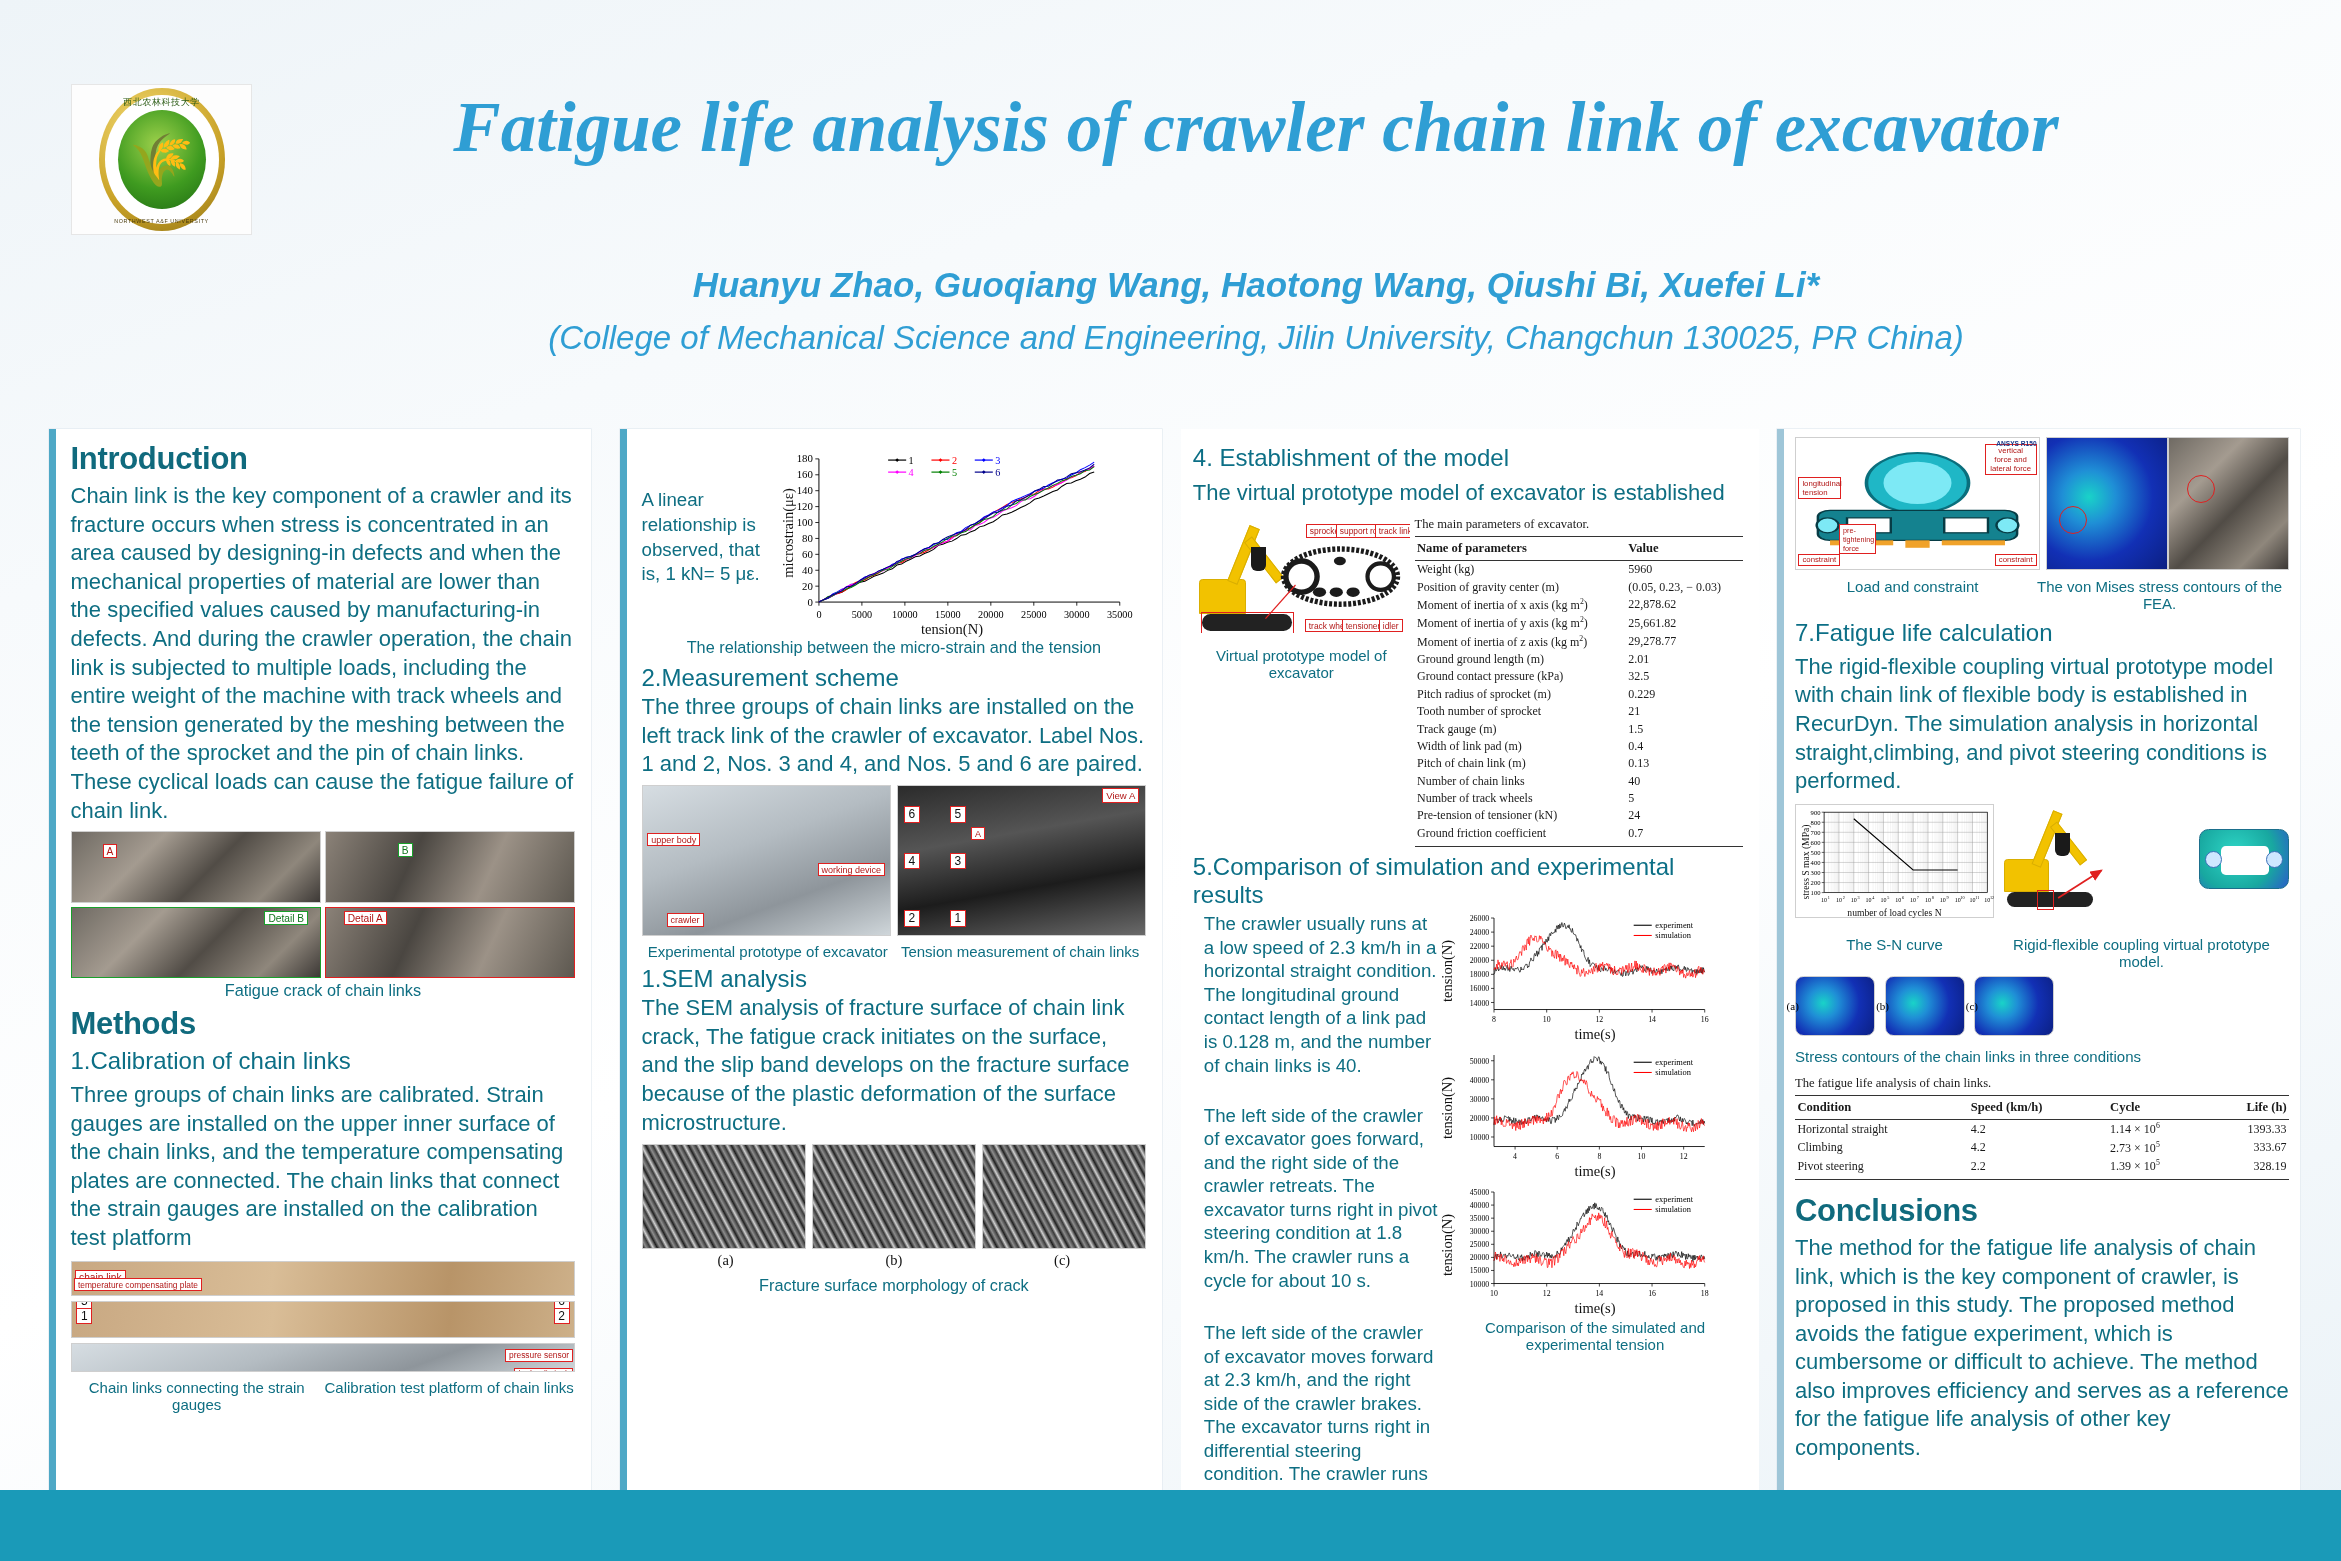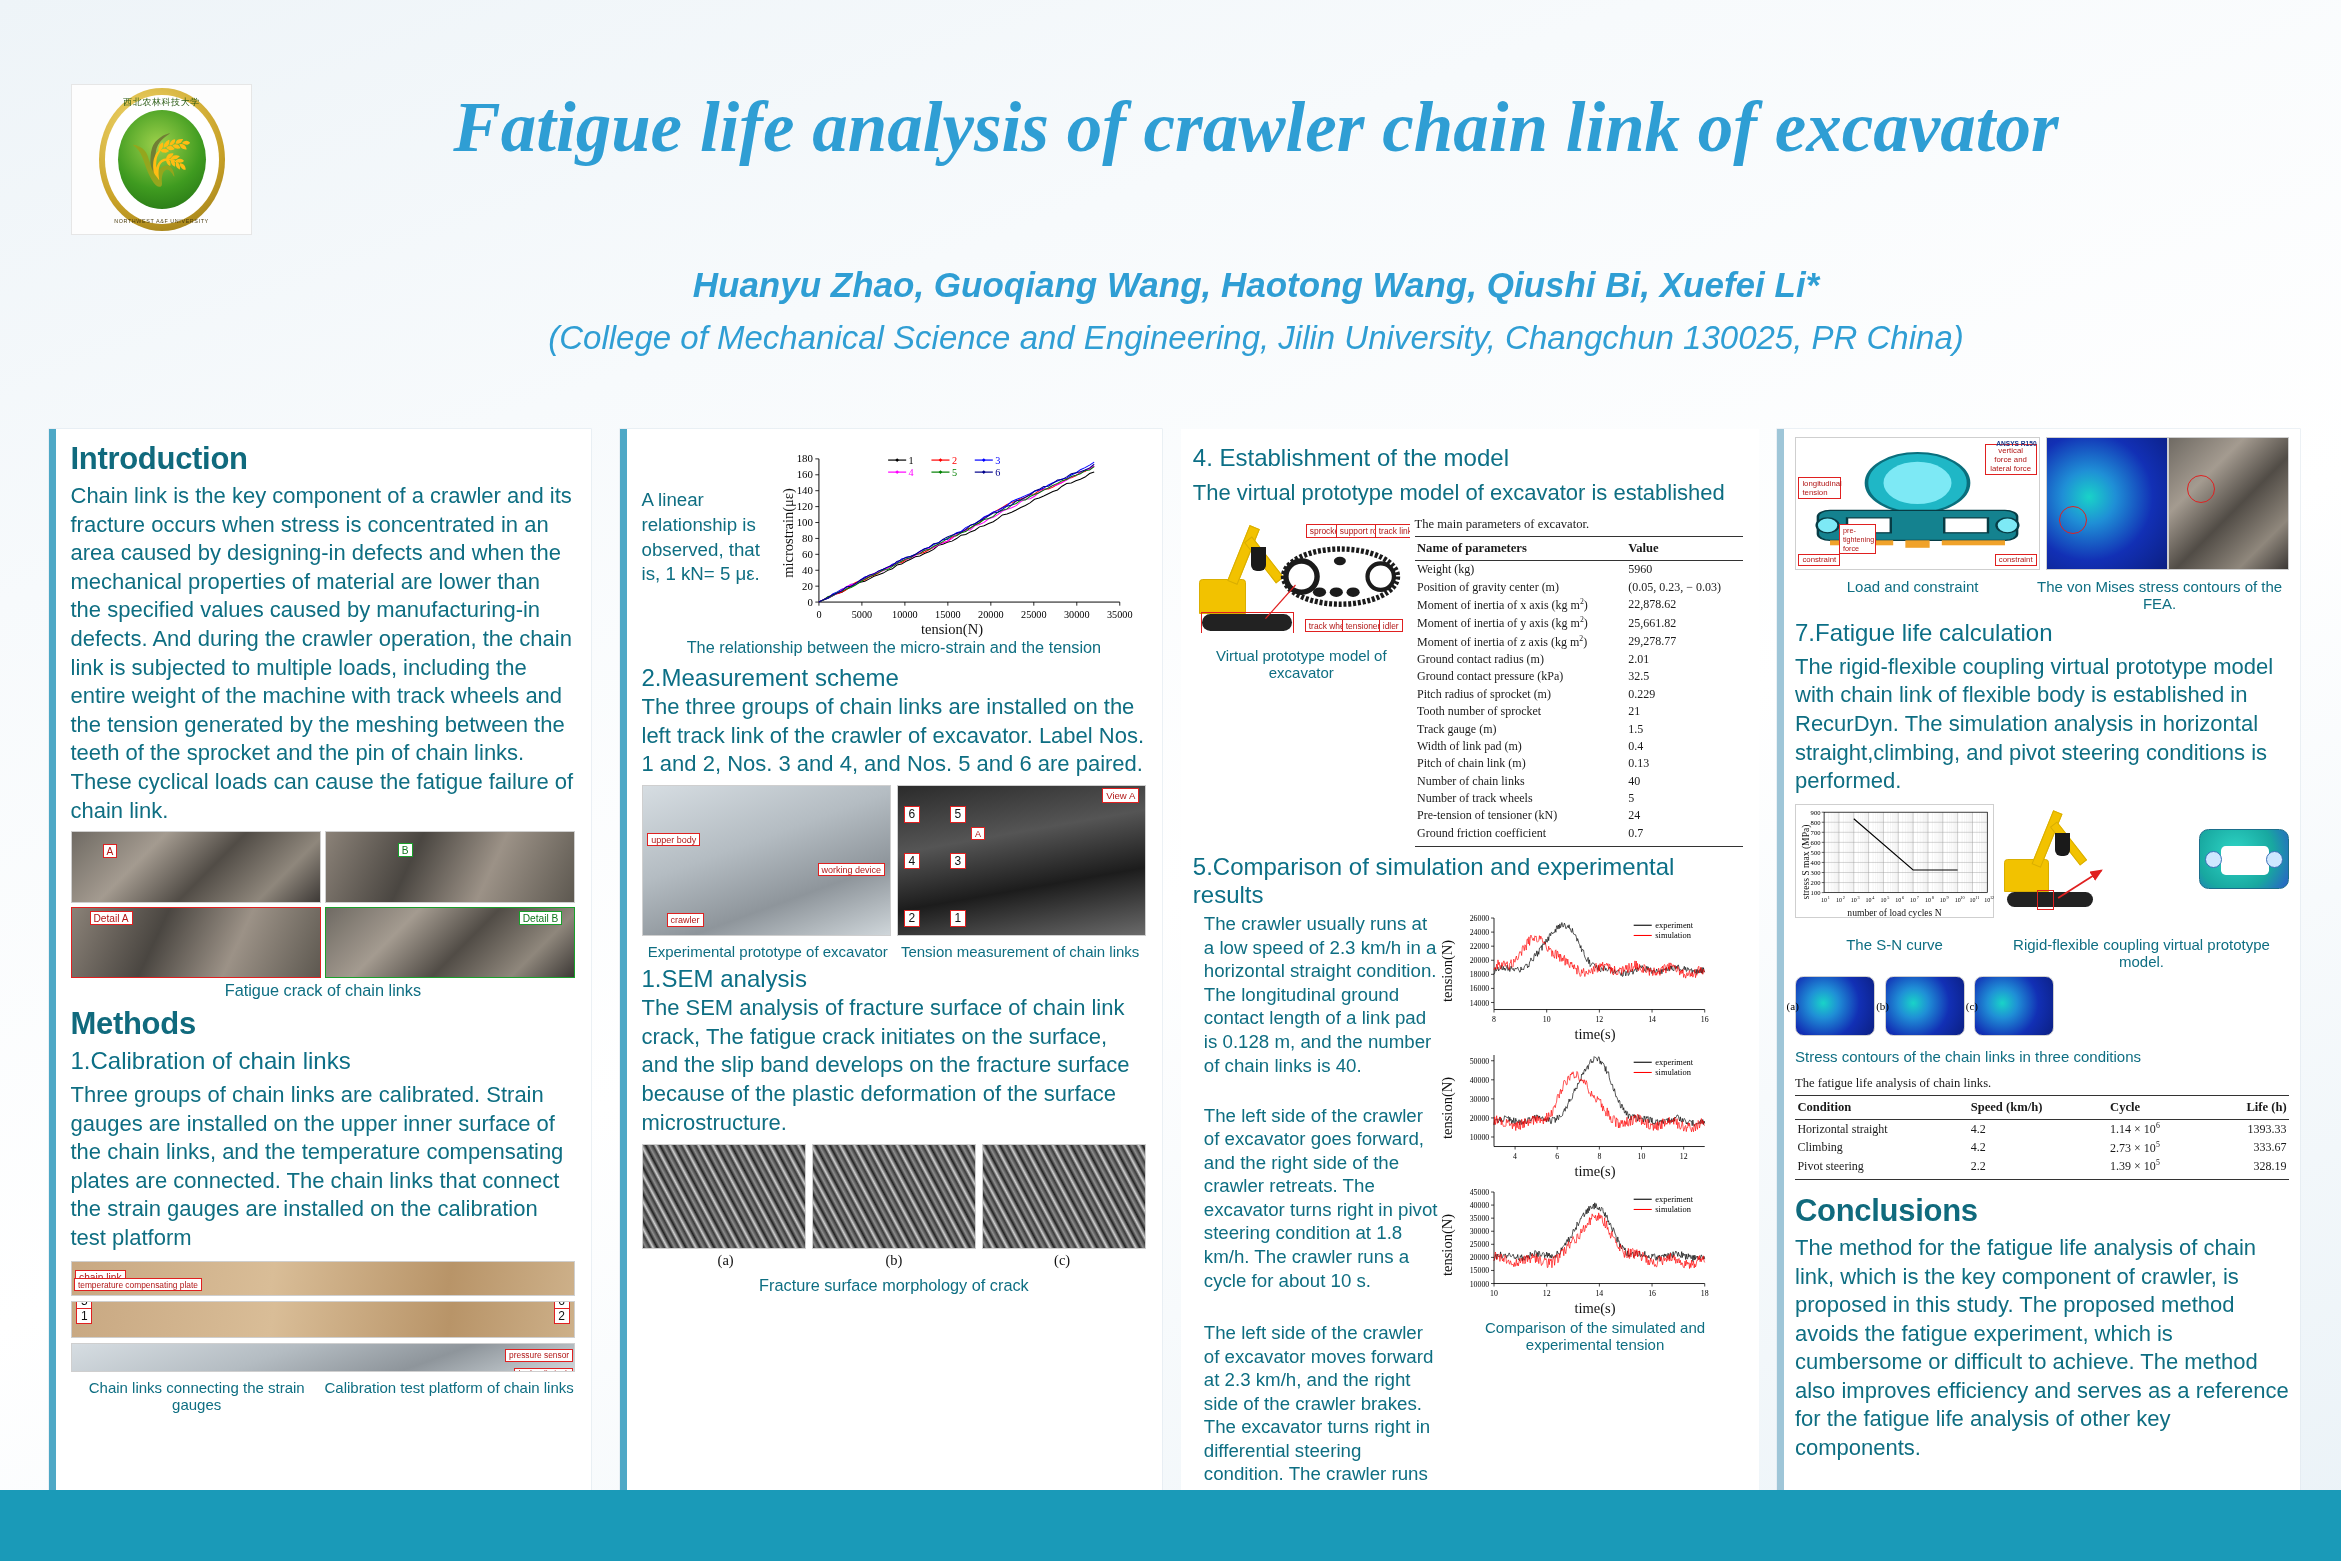--- a/index.html
+++ b/index.html
@@ -186,25 +186,25 @@
       <div style="margin-top:6px;">
         <div style="display:flex; gap:3.6px; height:72px;">
           <div class="photo ph-metal" style="flex:1;">
             <span class="tag" style="left:31px; top:12px;">A</span>
           </div>
           <div class="photo ph-metal2" style="flex:1;">
             <span class="tag green" style="left:72px; top:11px;">B</span>
           </div>
         </div>
         <div style="display:flex; gap:3.6px; height:71px; margin-top:3.6px;">
+          <div class="photo ph-metal" style="flex:1; border:1.8px solid #18a02a;">
+            <span class="tag green" style="right:12px; top:3.6px;">Detail B</span>
+          </div>
           <div class="photo ph-metal2" style="flex:1; border:1.8px solid #e02020;">
             <span class="tag" style="left:18px; top:3.6px;">Detail A</span>
-          </div>
-          <div class="photo ph-metal" style="flex:1; border:1.8px solid #18a02a;">
-            <span class="tag green" style="right:12px; top:3.6px;">Detail B</span>
           </div>
         </div>
         <div class="cap">Fatigue crack of chain links</div>
       </div>
 
       <h2 class="sec" style="margin-top:6px;">Methods</h2>
       <h3 class="sub">1.Calibration of chain links</h3>
       <p class="body" style="margin-top:6px;">Three groups of chain links are calibrated. Strain gauges are installed on the upper inner surface of the chain links, and the temperature compensating plates are connected. The chain links that connect the strain gauges are installed on the calibration test platform</p>
 
       <div style="margin-top:8.4px;">
@@ -414,21 +414,21 @@
                 </tr>
                 <tr>
                   <td>Moment of inertia of y axis (kg m<span class="mini">2</span>)</td>
                   <td class="val">25,661.82</td>
                 </tr>
                 <tr>
                   <td>Moment of inertia of z axis (kg m<span class="mini">2</span>)</td>
                   <td class="val">29,278.77</td>
                 </tr>
                 <tr>
-                  <td>Ground contact radius (m)</td>
+                  <td>Ground ground length (m)</td>
                   <td class="val">2.01</td>
                 </tr>
                 <tr>
                   <td>Ground contact pressure (kPa)</td>
                   <td class="val">32.5</td>
                 </tr>
                 <tr>
                   <td>Pitch radius of sprocket (m)</td>
                   <td class="val">0.229</td>
                 </tr>

